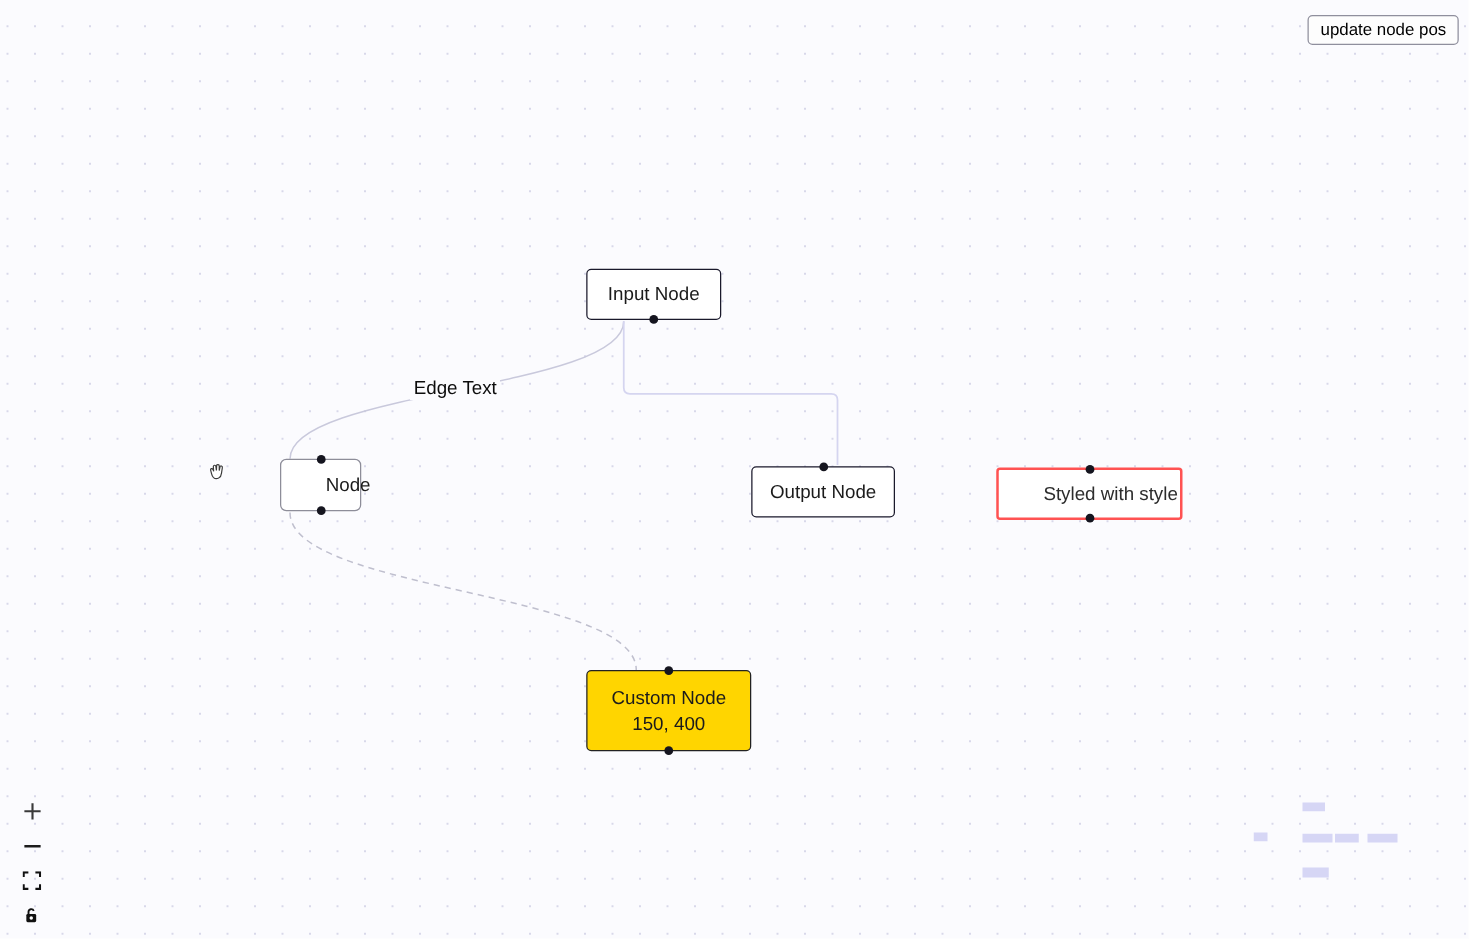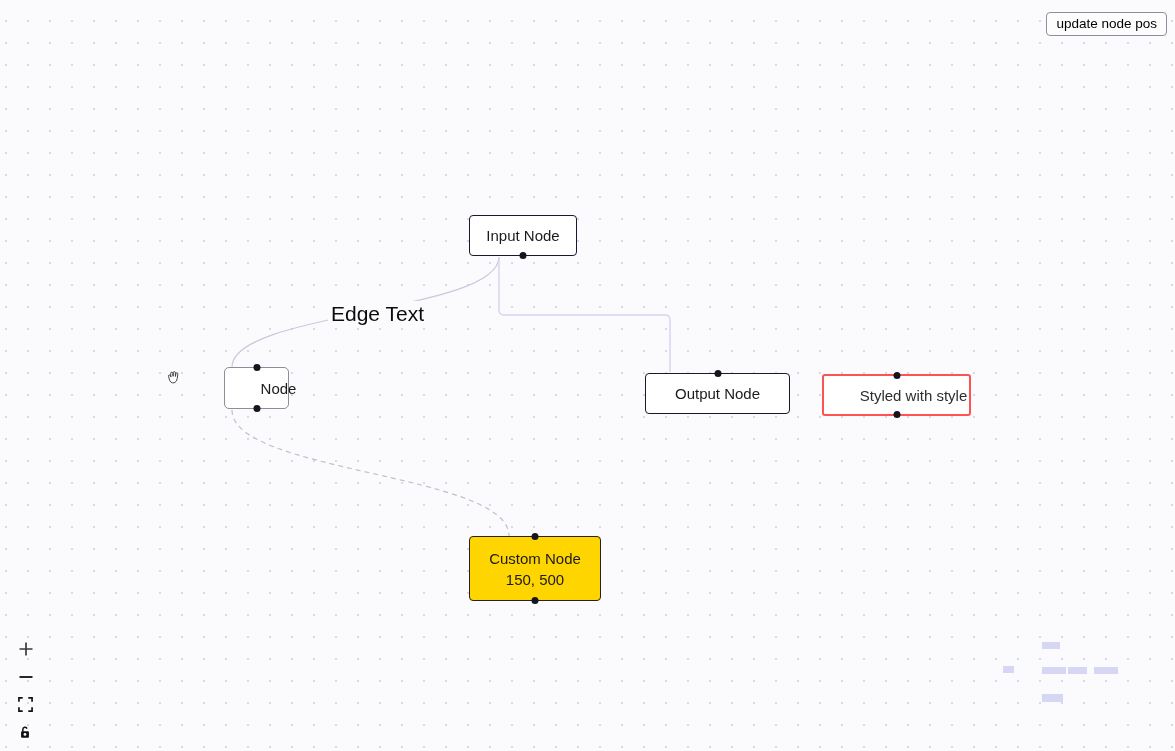--- a/index.html
+++ b/index.html
@@ -32,38 +32,38 @@
   svg.edges{position:absolute;left:0;top:0;pointer-events:none;}
   svg.edges path{pointer-events:stroke;}
   .edge-bezier{fill:none;stroke:var(--edge);stroke-width:1.2;}
   .edge-step{fill:none;stroke:var(--edge-step);stroke-width:1.4;}
   .edge-dashed{fill:none;stroke:var(--edge-dash);stroke-width:1.2;stroke-dasharray:5 4;}
 
   .edge-label{
     position:absolute;left:328px;top:301px;
     background:var(--canvas-bg);
     padding:1px 3px;
-    font-size:21px;color:#0c0c0c;
+    font-size:15px;color:#0c0c0c;
   }
 
   .node{
     position:absolute;
     display:flex;flex-direction:column;align-items:center;justify-content:center;
     background:#fff;
     border:1px solid var(--node-border-dark);
     border-radius:4px;
     font-size:15px;color:var(--text);
     text-align:center;
     margin-left:24px;
   }
   .node-input  {left:445px;top:215px;width:108px;height:41px;}
   .node-default{left:200px;top:367px;width:65px;height:42px;border-color:var(--node-border-gray);border-radius:5px;padding-left:44px;}
   .node-class  {left:444px;top:373px;width:153px;height:41px;background:var(--red-bg);color:#fff;border-color:#33121b;}
-  .node-output {left:621px;top:373px;width:145px;height:41px;text-align:right;}
-  .node-style  {left:798px;top:374px;width:149px;height:42px;border:2px solid var(--red-border);border-radius:3px;color:#2d2d2d;padding-left:34px;}
+  .node-output {left:577px;top:373px;width:115px;height:41px;text-align:right;}
+  .node-style  {left:773px;top:374px;width:149px;height:42px;border:2px solid var(--red-border);border-radius:3px;color:#2d2d2d;padding-left:34px;}
   .node-custom {left:445px;top:536px;width:132px;height:65px;background:var(--yellow-bg);border-color:#222;line-height:1.4;}
 
   .handle{
     position:absolute;left:50%;transform:translateX(-50%);
     width:7px;height:7px;border-radius:50%;
     background:var(--handle);
   }
   .handle.top{top:-4px;}
   .handle.bottom{bottom:-4px;}
 
@@ -128,21 +128,21 @@
   </div>
 
   <div class="node node-style">
     <span>Styled with style</span>
     <span class="handle top"></span>
     <span class="handle bottom"></span>
   </div>
 
   <div class="node node-custom">
     <span>Custom Node</span>
-    <span>150, 500</span>
+    <span>150, 400</span>
     <span class="handle top"></span>
     <span class="handle bottom"></span>
   </div>
 
   <svg class="cursor" viewBox="0 0 20 20">
     <path d="M5.5 11 L4.8 8.2 Q4.5 7 5.4 6.8 Q6.3 6.6 6.8 7.6 L7.3 9 L7 5.2 Q6.9 4 8 3.9 Q9 3.8 9.2 5 L9.6 8.2 L9.8 4.4 Q9.9 3.2 11 3.3 Q12 3.4 12 4.6 L12 8.4 L12.6 5.4 Q12.8 4.3 13.8 4.5 Q14.8 4.8 14.6 6 L13.9 10.5 Q13.6 13.6 11.5 14.7 Q9 15.9 7.2 14.3 Q5.9 13 5.5 11 Z" fill="#ffffff" stroke="#3a3a3a" stroke-width="1"></path>
   </svg>
 
   <div class="controls">
     <button class="ctrl-btn">

